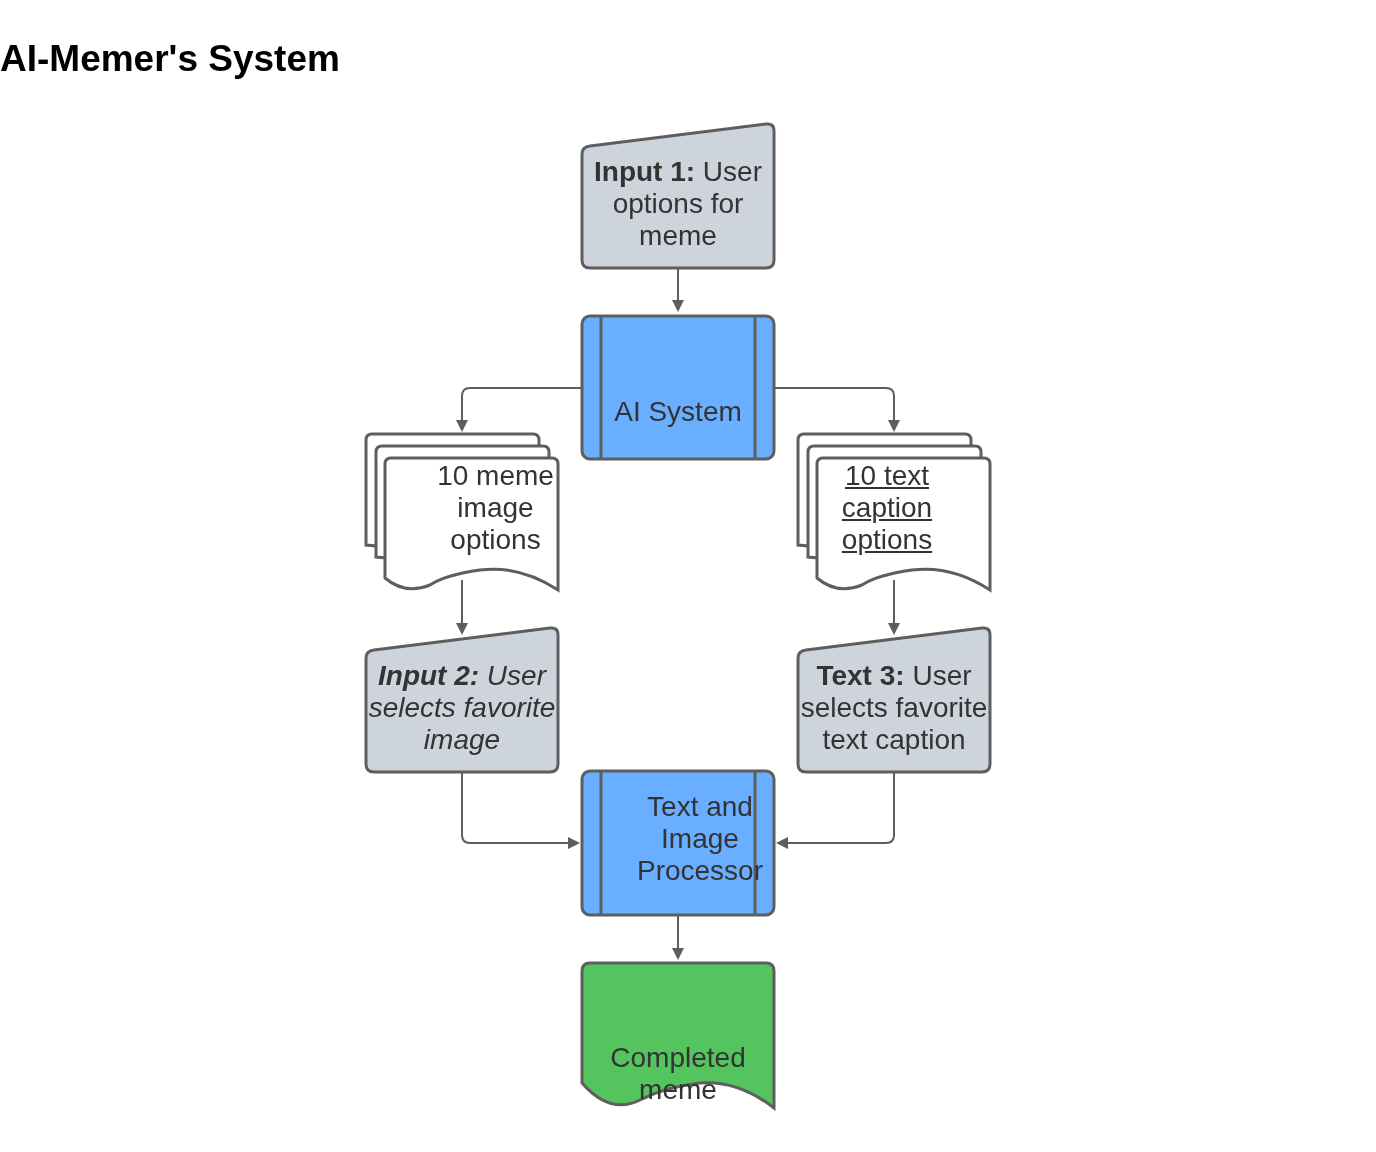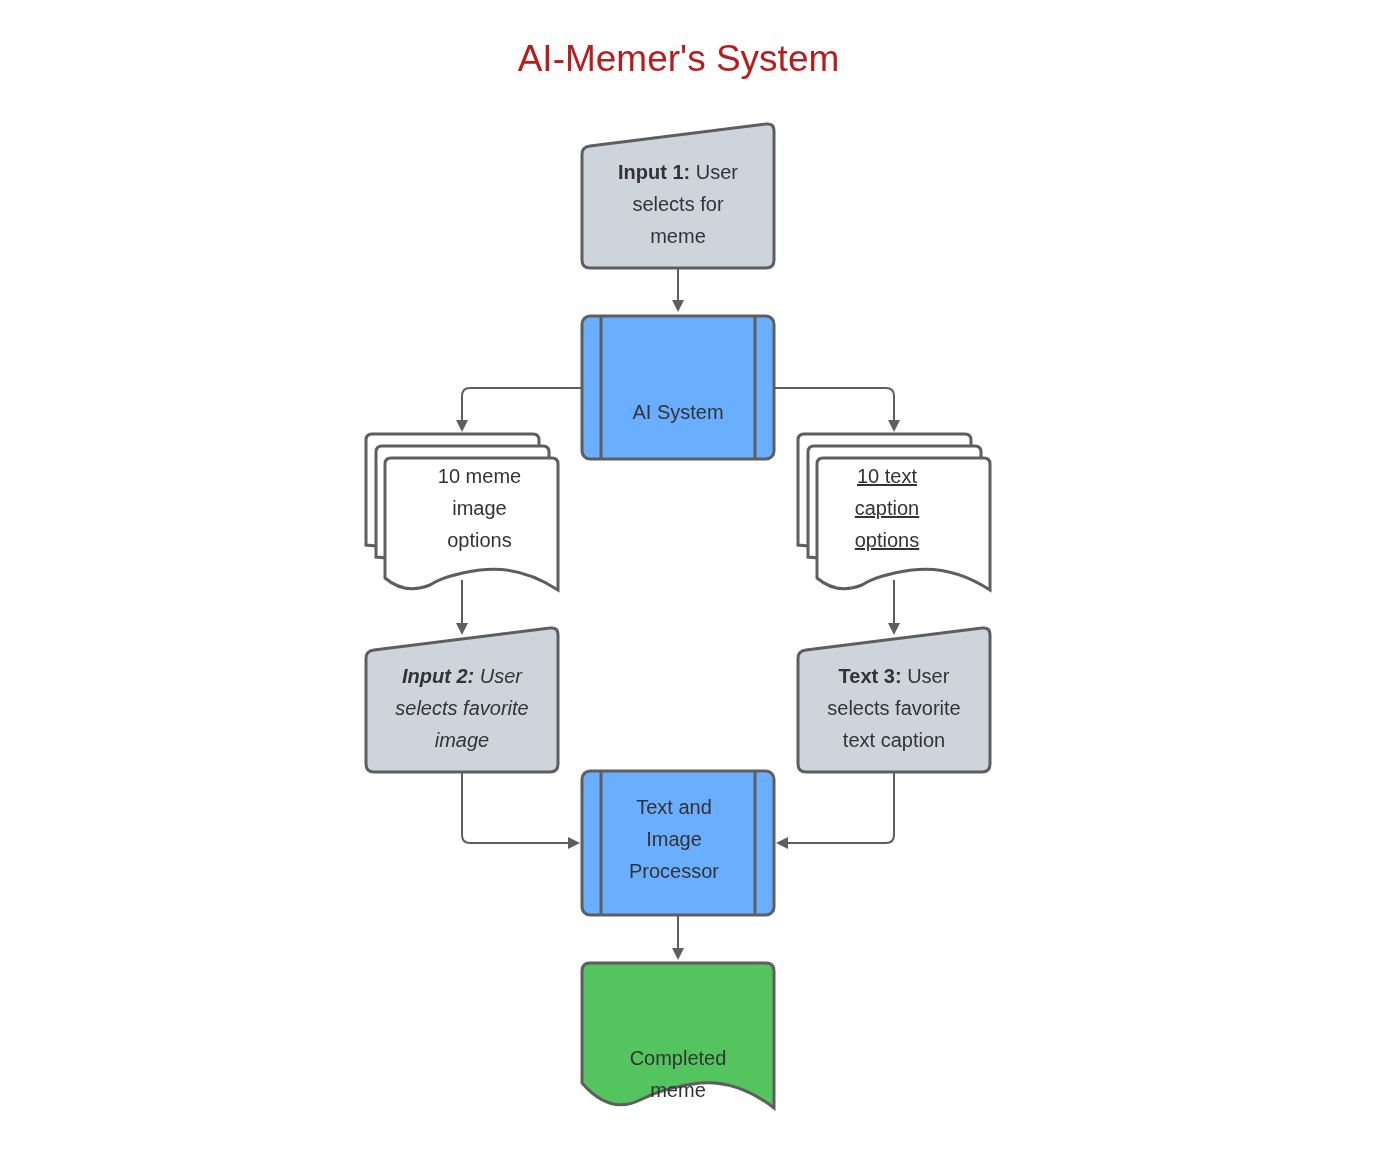--- a/index.html
+++ b/index.html
@@ -1,19 +1,19 @@
 <!DOCTYPE html>
 <html><head>
 <meta charset="utf-8">
 <style>
   html, body { margin:0; padding:0; background:#ffffff; }
   body { width:1376px; height:1152px; position:relative; overflow:hidden; font-family:"Liberation Sans", sans-serif; }
-  #title { position:absolute; left:0; top:38px; width:1357px; text-align:center; font-size:37px; font-weight:normal; color:#b91c1c; }
+  #title { position:absolute; left:0; top:38px; width:1357px; font-size:37px; font-weight:bold; color:#000000; }
   svg { position:absolute; left:0; top:0; }
-  .lbl { position:absolute; text-align:center; font-size:20px; line-height:32px; color:#333333; }
+  .lbl { position:absolute; text-align:center; font-size:28px; line-height:32px; color:#333333; }
   .lbl b { font-weight:bold; }
 </style>
 </head>
 <body>
 
 <div id="title">AI-Memer's System</div>
 
 <svg width="1376" height="1152" viewBox="0 0 1376 1152">
   <defs>
     <marker id="arr" markerWidth="12" markerHeight="12" refX="10" refY="6" orient="auto" markerUnits="userSpaceOnUse">
@@ -60,29 +60,29 @@
     <rect class="fill-process" x="582" y="771" width="192" height="144" rx="8" stroke="#5e5e5e" stroke-width="3" fill="#6aaeff"></rect>
     <line x1="601" y1="771" x2="601" y2="915" stroke="#5e5e5e" stroke-width="3"></line>
     <line x1="755" y1="771" x2="755" y2="915" stroke="#5e5e5e" stroke-width="3"></line>
   </g>
 
   <path class="fill-output" d="M590,963 L766,963 Q774,963 774,971 L774,1108 Q738,1080 700,1083 Q665,1087 640,1100 Q610,1115 582,1083 L582,971 Q582,963 590,963 Z" stroke="#5e5e5e" stroke-width="3" fill="#53c45e"></path>
 </svg>
 
 <div class="lbl" style="left:582px;top:156px;width:192px;">
   <b>Input 1:</b><span> User</span><br>
-  <span>selects for</span><br>
+  <span>options for</span><br>
   <span>meme</span>
 </div>
 
 <div class="lbl" style="left:582px;top:368px;width:192px;margin-top:28px;">
   <span>AI System</span>
 </div>
 
-<div class="lbl" style="left:385px;top:460px;width:189px;">
+<div class="lbl" style="left:385px;top:460px;width:189px;padding-left:16px;">
   <span>10 meme</span><br>
   <span>image</span><br>
   <span>options</span>
 </div>
 
 <div class="lbl" style="left:817px;top:460px;width:140px;text-decoration:underline;">
   <span>10 text</span><br>
   <span>caption</span><br>
   <span>options</span>
 </div>
@@ -92,21 +92,21 @@
   <span>selects favorite</span><br>
   <span>image</span>
 </div>
 
 <div class="lbl" style="left:792px;top:660px;width:204px;">
   <b>Text 3:</b><span> User</span><br>
   <span>selects favorite</span><br>
   <span>text caption</span>
 </div>
 
-<div class="lbl" style="left:578px;top:791px;width:192px;">
+<div class="lbl" style="left:604px;top:791px;width:192px;">
   <span>Text and</span><br>
   <span>Image</span><br>
   <span>Processor</span>
 </div>
 
 <div class="lbl" style="left:582px;top:1042px;width:192px;">
   <span>Completed</span><br>
   <span>meme</span>
 </div>
 

